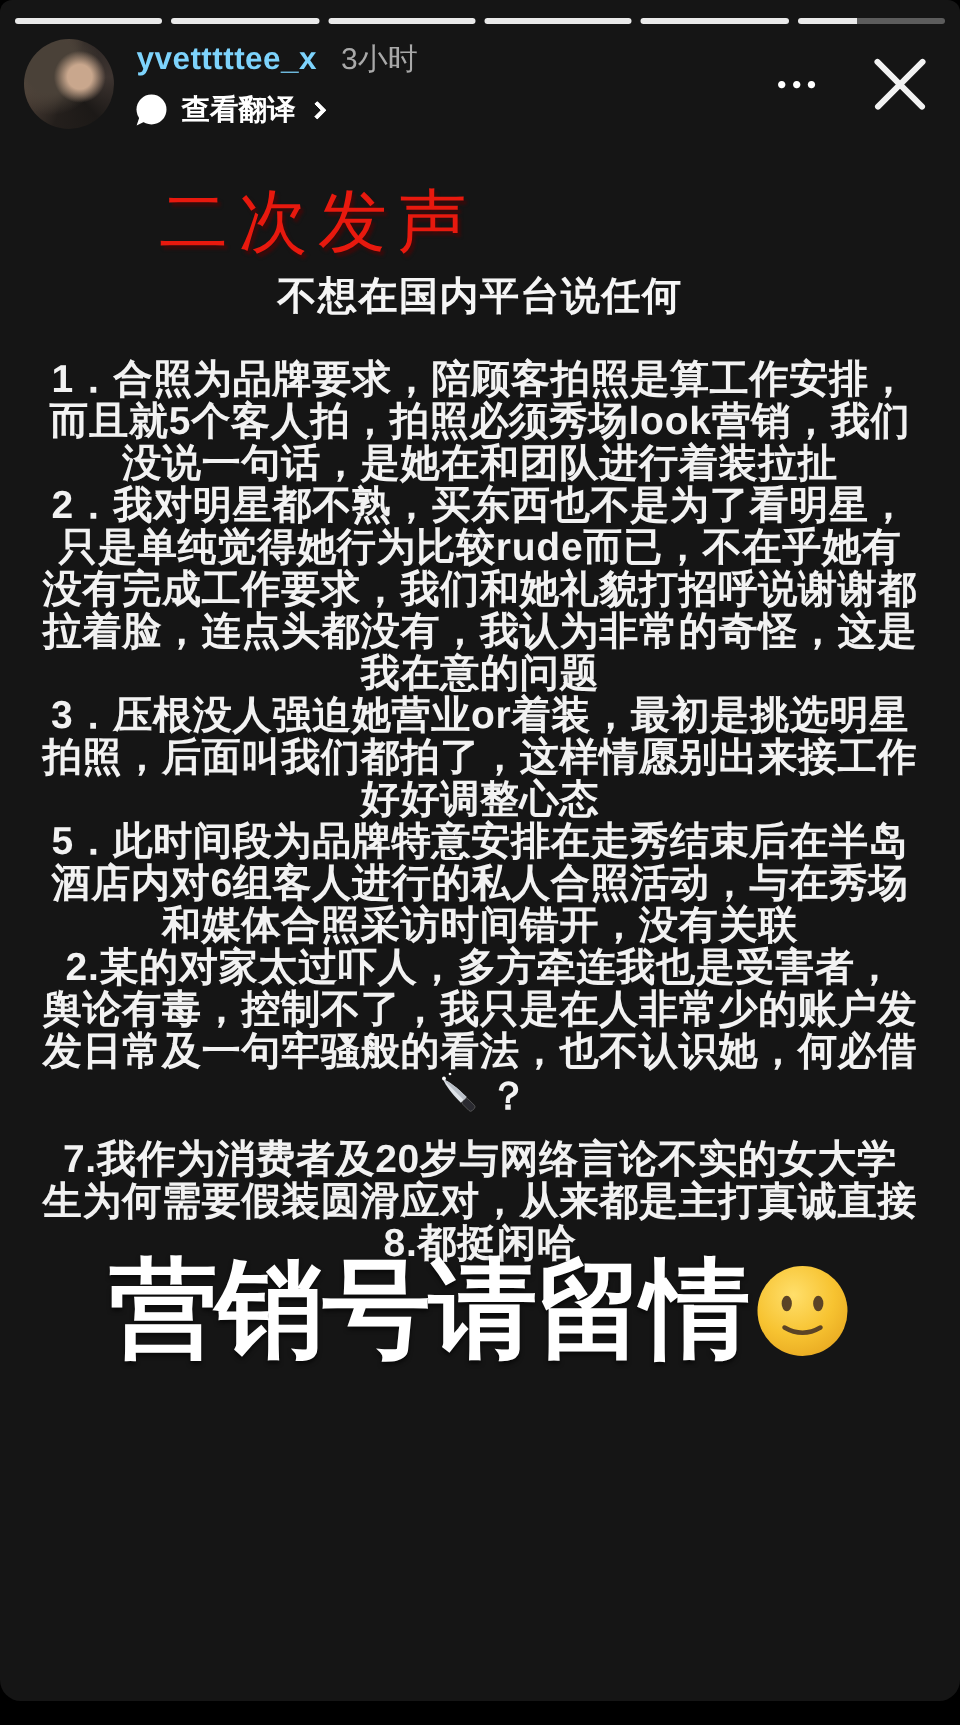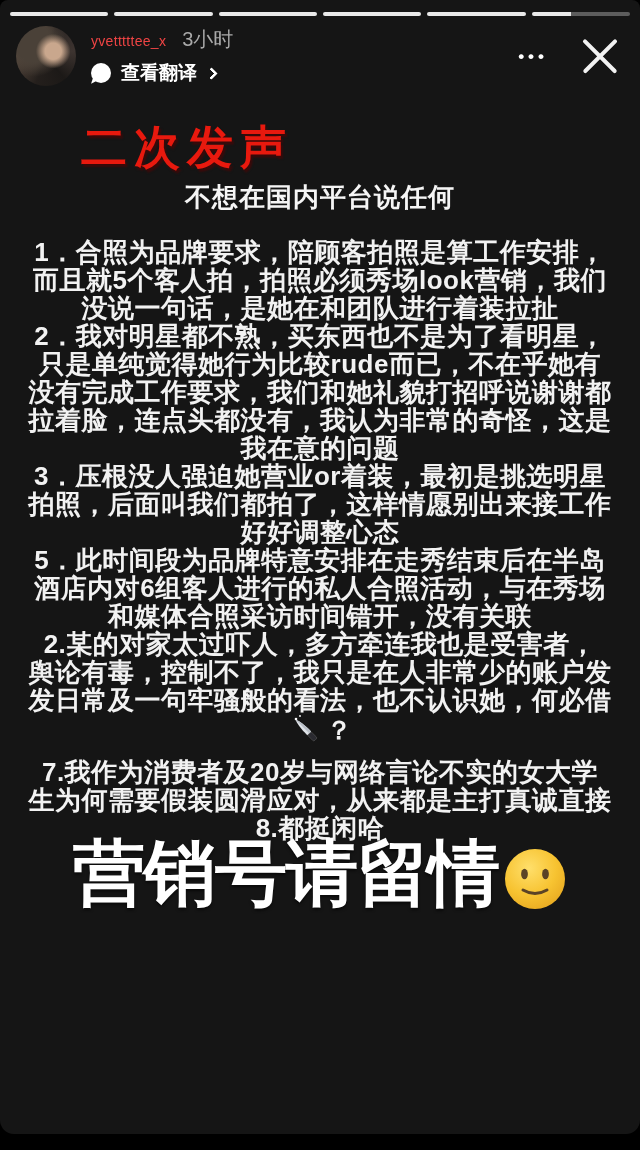--- a/index.html
+++ b/index.html
@@ -34,21 +34,21 @@
   .avatar {
     width:60px; height:60px; border-radius:50%;
     background:
       radial-gradient(circle at 62% 42%, #c9a78d 0 16%, rgba(201,167,141,0) 34%),
       radial-gradient(circle at 30% 30%, #4a4138 0 30%, rgba(74,65,56,0) 55%),
       conic-gradient(from 200deg, #241f1c, #52443a, #8a6f5c, #2c2624, #3d3430, #1c1917, #241f1c);
     flex:0 0 auto;
   }
   .id-block { margin-left:15px; }
   .id-row { display:flex; align-items:baseline; }
-  .username { color:#ef4444; font-size:14px; font-weight:normal; letter-spacing:.3px; }
+  .username { color:#7dd3fc; font-size:21px; font-weight:bold; letter-spacing:.3px; }
   .time { color:#a9a9a9; font-size:20px; margin-left:16px; }
   .translate-row { display:flex; align-items:center; margin-top:7px; cursor:pointer; }
   .bubble-icon {
     width:20px; height:20px; background:#fff; border-radius:50%;
     position:relative; margin-right:10px;
   }
   .bubble-icon::after {
     content:""; position:absolute; left:1px; bottom:-2px;
     width:0; height:0;
     border-top:7px solid #fff; border-right:7px solid transparent;
@@ -69,22 +69,22 @@
   }
   .close-btn::before, .close-btn::after {
     content:""; position:absolute; top:50%; left:50%;
     width:46px; height:3.5px; background:#f2f2f2; border-radius:2px;
   }
   .close-btn::before { transform:translate(-50%,-50%) rotate(45deg); }
   .close-btn::after  { transform:translate(-50%,-50%) rotate(-45deg); }
   
   .content { padding-top:121px; text-align:center; }
   .title {
-    text-align:left; padding-left:81px;
-    color:#e8190e; font-size:46px; font-weight:bold; letter-spacing:7px;
+    text-align:left; padding-left:106px;
+    color:#e8190e; font-size:46px; font-weight:normal; letter-spacing:7px;
     text-shadow:2px 3px 2px rgba(90,0,0,.55);
     line-height:1.15;
   }
   .subtitle {
     margin-top:6px;
     color:#f5f5f5; font-size:26px; font-weight:bold; letter-spacing:1px;
   }
   .body-text { margin-top:23px; padding:0 20px; }
   .para {
     color:#f2f2f2; font-size:26px; font-weight:bold;
@@ -93,21 +93,21 @@
     text-align:center;
   }
   .knife-line {
     display:flex; align-items:center; justify-content:center;
     height:30px; margin:2px 0 12px 0;
     color:#f2f2f2; font-size:26px; font-weight:bold;
   }
   .knife-icon { width:34px; height:34px; margin-right:4px; margin-top:-4px; }
   .big-line {
     margin-top:-6px;
-    display:flex; align-items:flex-end; justify-content:center;
+    display:flex; align-items:flex-start; justify-content:center;
   }
   .big-text {
     color:#fff; font-size:72px; font-weight:bold; letter-spacing:-1px;
     line-height:1.05; white-space:nowrap;
     text-shadow:0 2px 3px rgba(0,0,0,.6);
   }
   .smiley-icon { width:64px; height:64px; margin-left:4px; margin-top:6px; flex:0 0 auto; }
 </style>
 </head>
 <body>

